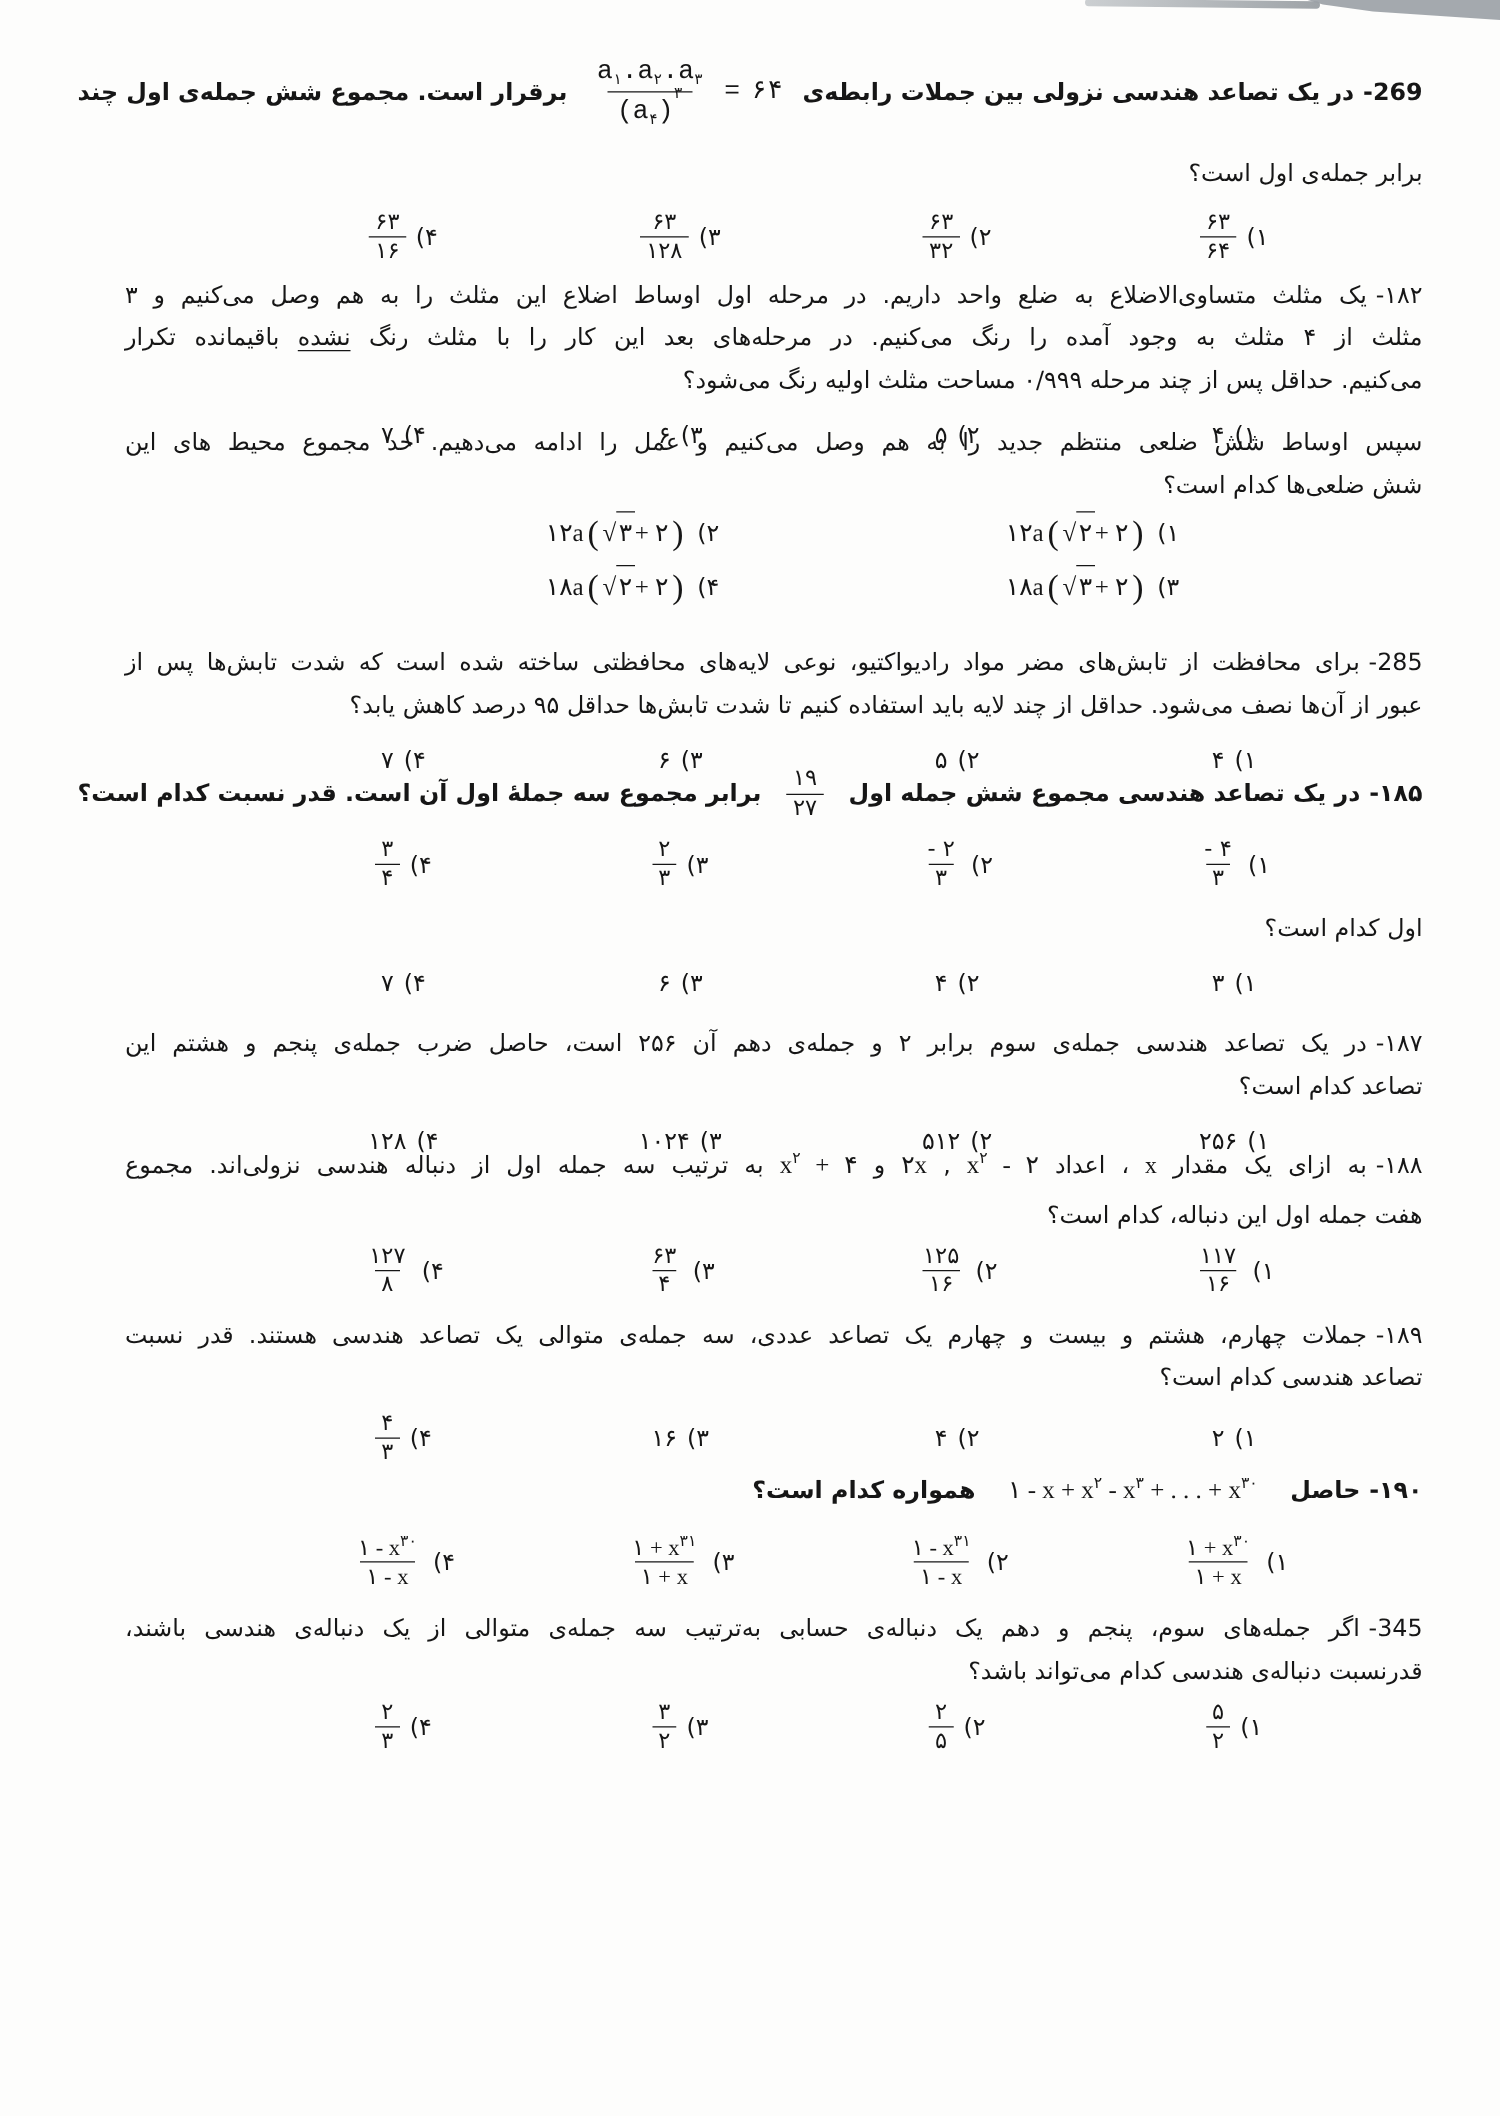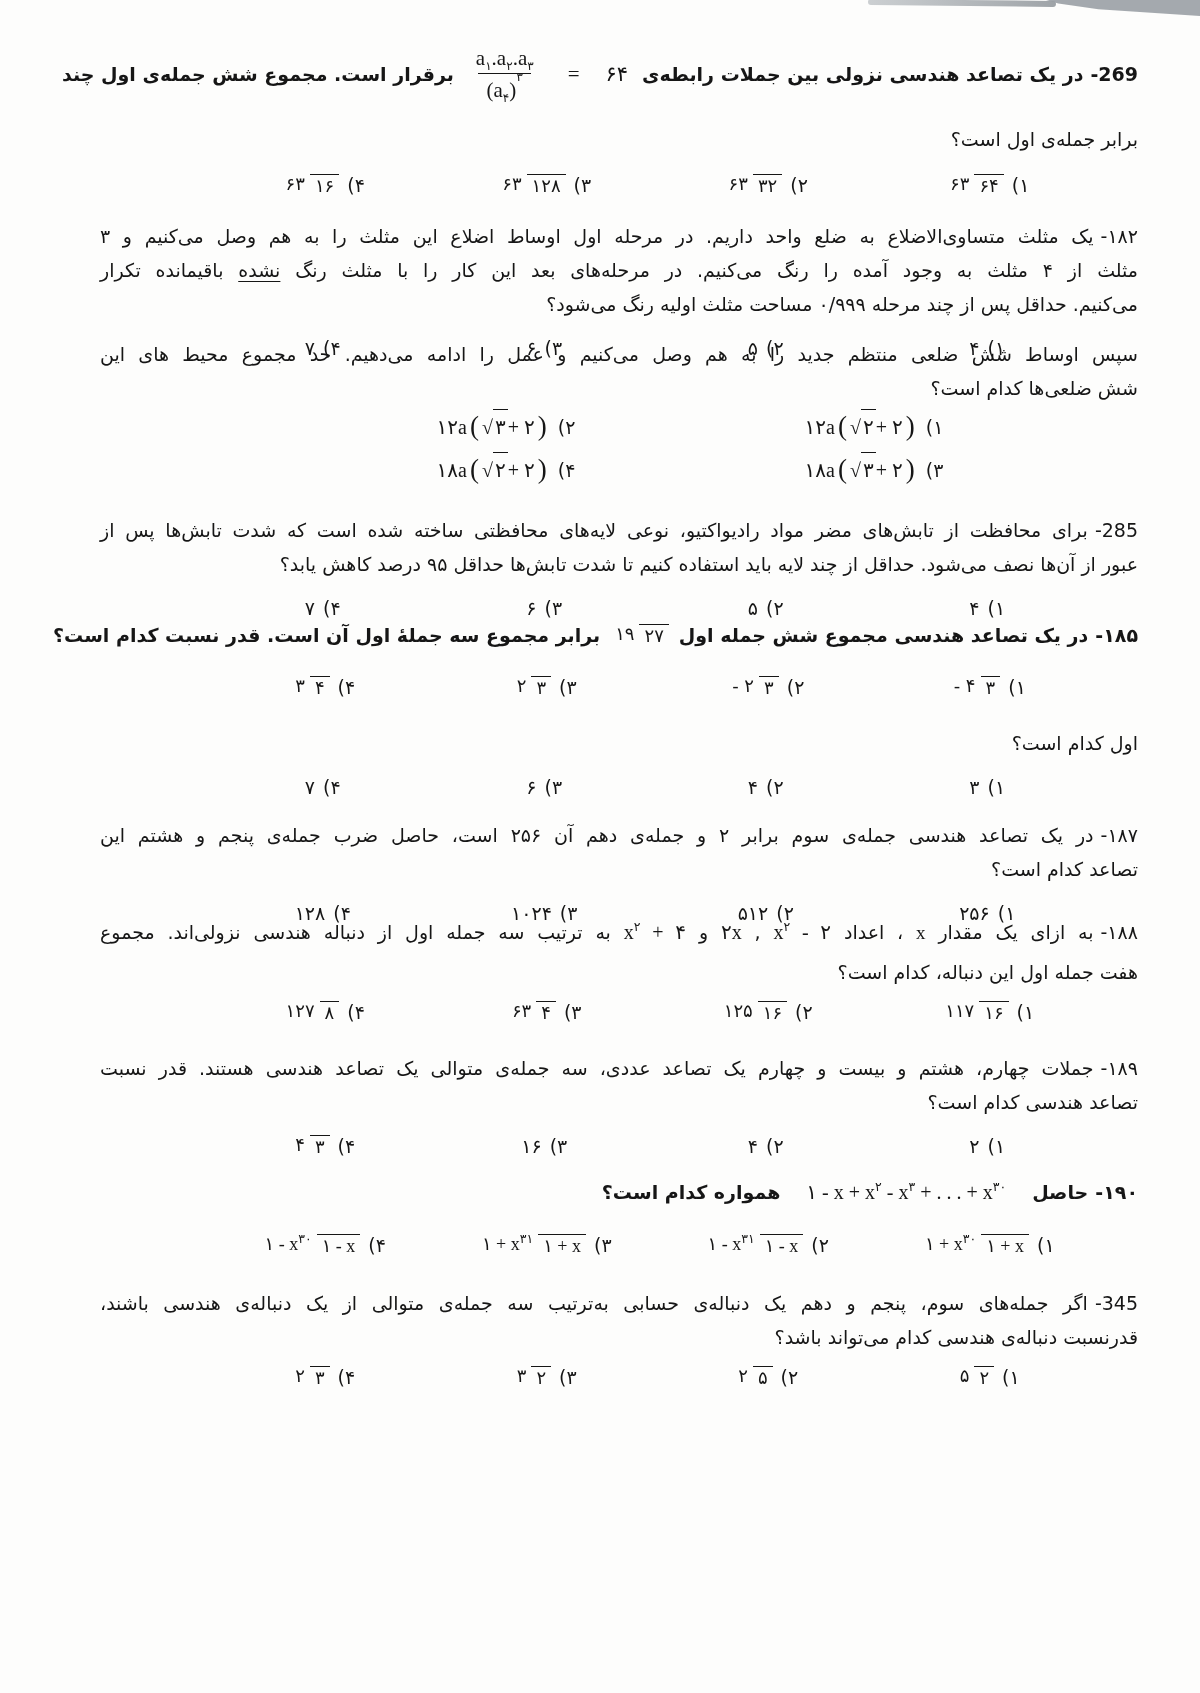--- a/index.html
+++ b/index.html
@@ -17,28 +17,28 @@
     text-align:right;color:#161616;}
   .ln{white-space:normal;margin-left:38px;}
   .fill{text-align:justify;text-align-last:justify;}
   .qnum{margin-left:7px;white-space:nowrap;}
   .lat{font-family:"Liberation Serif", serif;}
   sup{font-size:12.5px;line-height:0;}
   sub{font-size:12px;line-height:0;}
   .mrun{direction:ltr;unicode-bidi:isolate;font-family:"Liberation Serif", serif;font-size:20px;}
   
   .l1f{display:flex;justify-content:space-between;align-items:center;min-height:96px;}
-  .mathblk{display:inline-flex;direction:ltr;align-items:center;gap:26px;
-    font-family:Liberation Serif, serif;font-size:21px;}
+  .mathblk{display:inline-flex;direction:ltr;align-items:center;gap:9px;
+    font-family:Liberation Mono, monospace;font-size:21px;}
   .bigfrac{display:inline-flex;flex-direction:column;align-items:center;line-height:1.15;}
   .bnum{padding:0 8px 3px;}
   .bden{border-top:1.6px solid #161616;padding:4px 8px 0;}
   .dexp{position:relative;top:-8px;}
   
-  .frac{display:inline-flex;flex-direction:row;align-items:center;direction:ltr;
+  .frac{display:inline-flex;flex-direction:column;align-items:center;direction:ltr;
     vertical-align:middle;line-height:1.12;font-size:18px;}
   .frac .num{padding:0 5px 1px;}
   .frac .den{border-top:1.5px solid #161616;padding:1px 5px 0;}
   
   .opts{display:grid;grid-template-columns:repeat(4,1fr);direction:rtl;
     margin-top:10px;margin-right:40px;margin-left:150px;align-items:center;}
   .opts2{display:grid;grid-template-columns:repeat(2,1fr);direction:rtl;
     margin-top:4px;margin-right:80px;margin-left:260px;row-gap:8px;align-items:center;}
   .opt{display:flex;direction:ltr;justify-content:center;align-items:center;gap:8px;}
   .olab{white-space:nowrap;}

